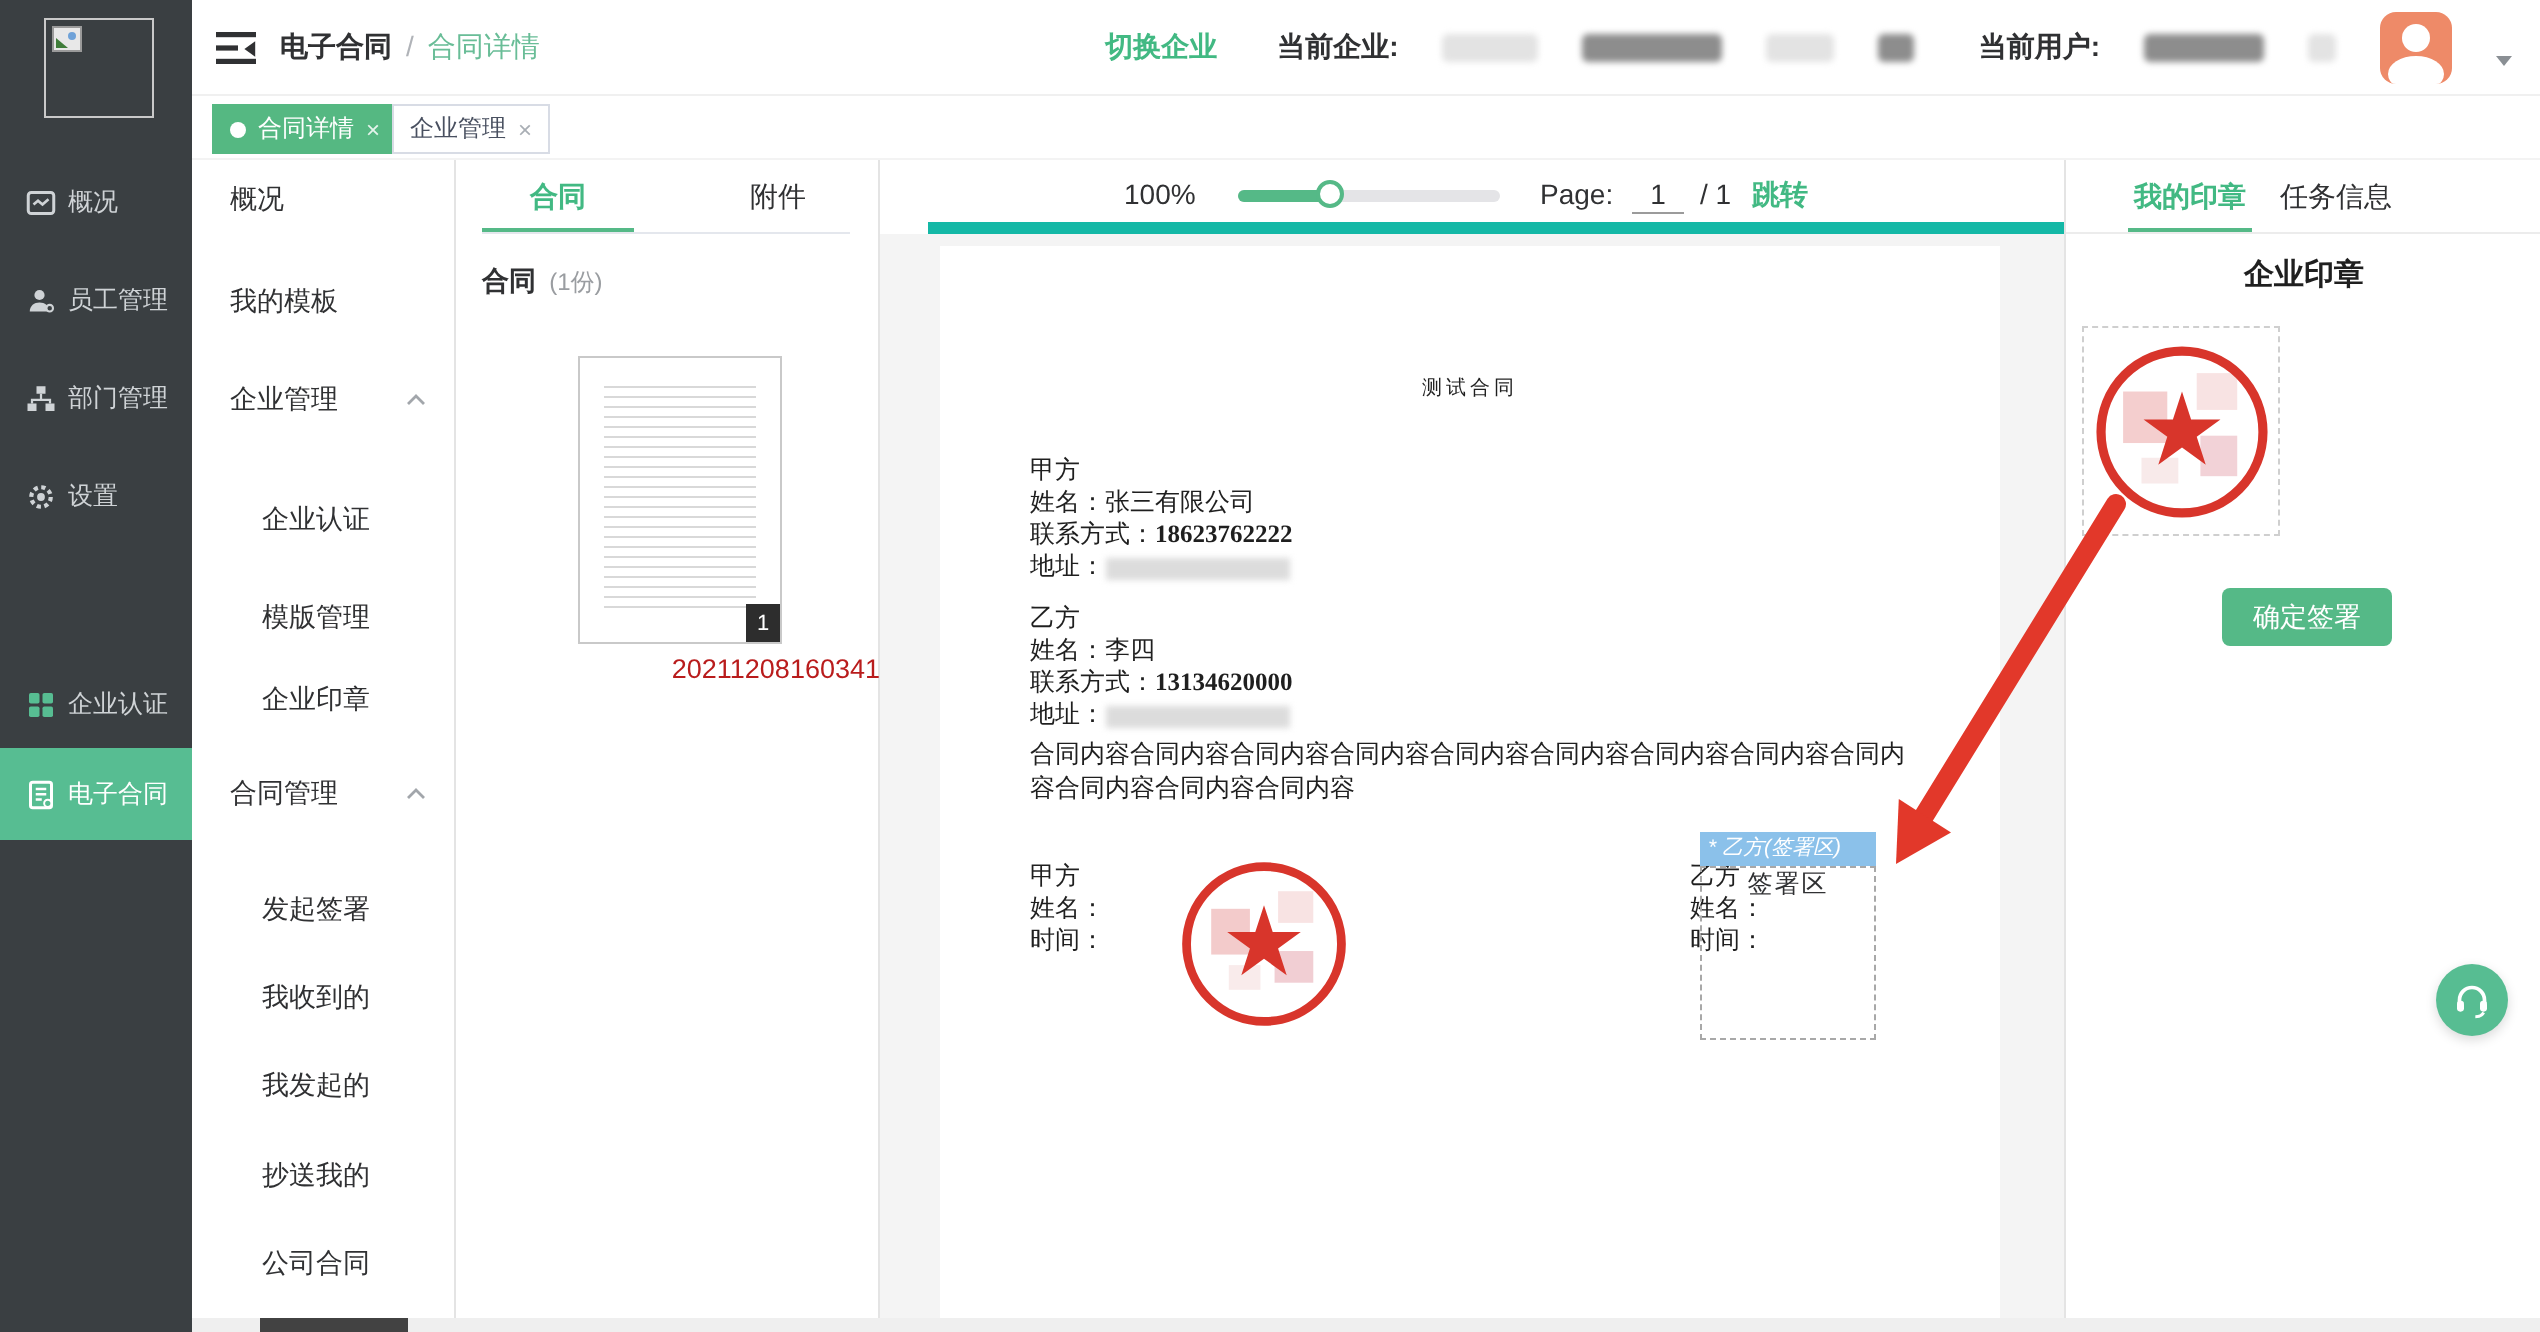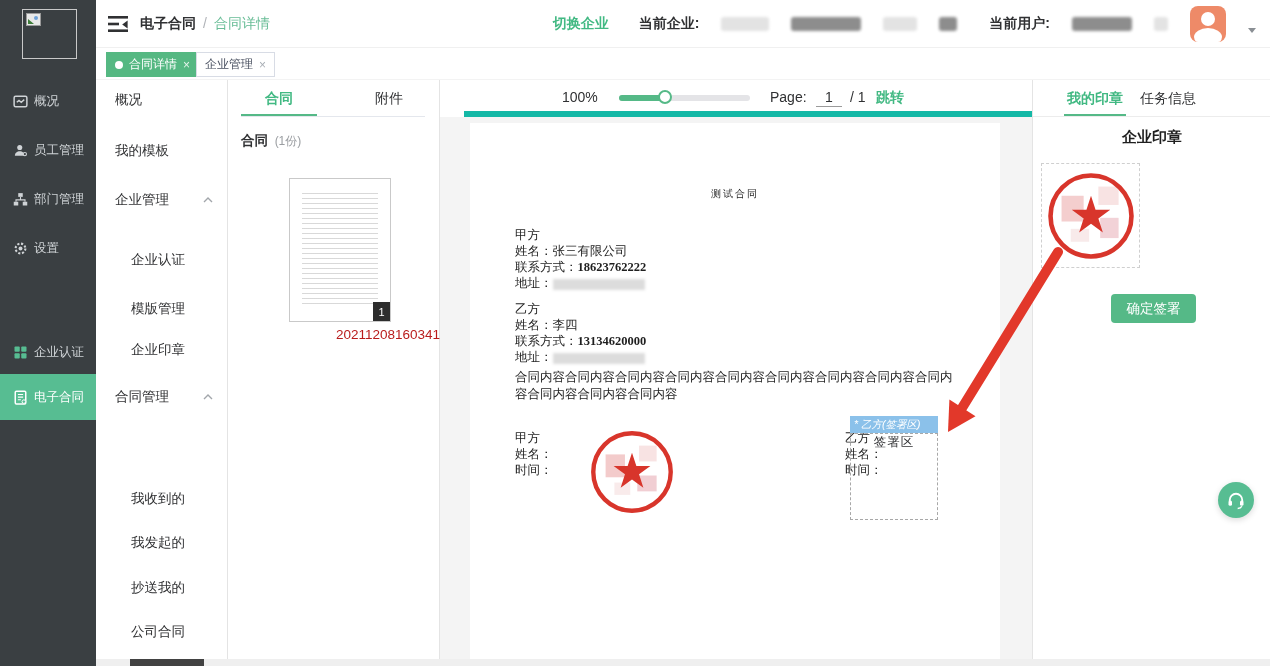--- a/index.html
+++ b/index.html
@@ -257,20 +257,23 @@
     </div>
   <div class="sm-item child" style="top:256px;">
       <span>企业印章</span>
     </div>
   <div class="sm-item" style="top:303px;">
     <span>合同管理</span>
     <svg class="chev" width="10" height="6" viewBox="0 0 10 6">
         <polyline points="1,5 5,1 9,5" fill="none" stroke="#a2a6ab" stroke-width="1.4"></polyline>
       </svg>
   </div>
+  <div class="sm-item child" style="top:361px;">
+      <span>发起签署</span>
+    </div>
   <div class="sm-item child" style="top:405px;">
       <span>我收到的</span>
     </div>
   <div class="sm-item child" style="top:449px;">
       <span>我发起的</span>
     </div>
   <div class="sm-item child" style="top:494px;">
       <span>抄送我的</span>
     </div>
   <div class="sm-item child" style="top:538px;">

